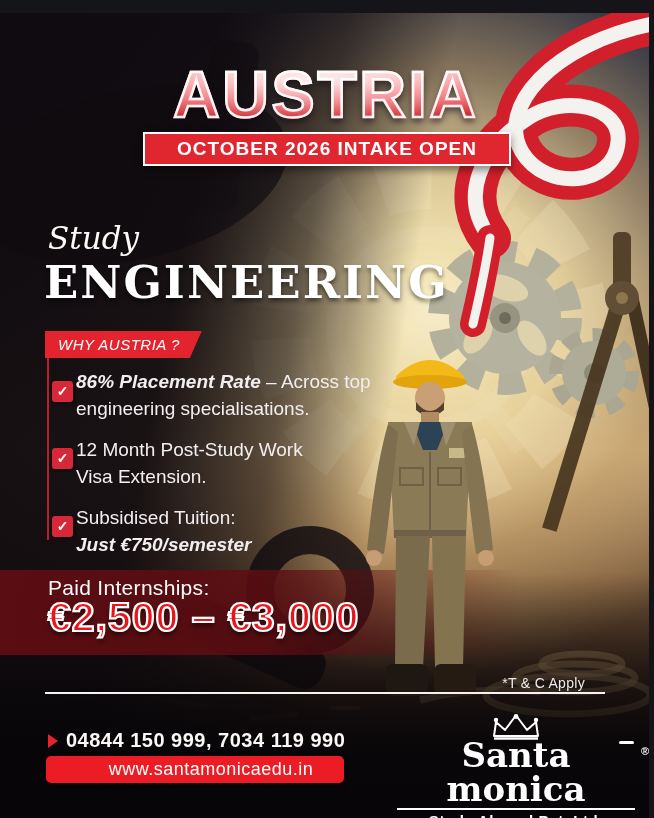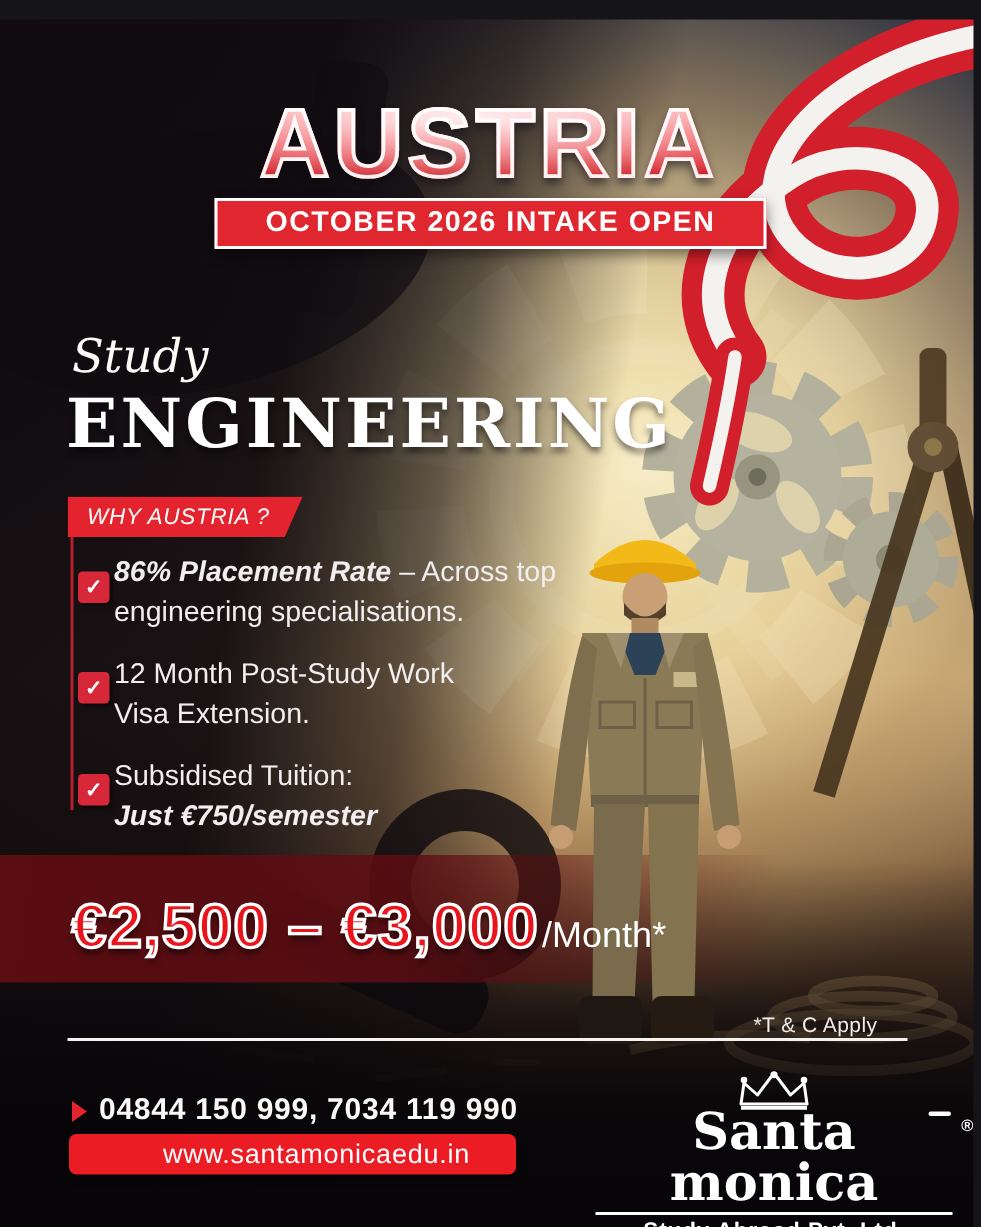--- a/index.html
+++ b/index.html
@@ -202,23 +202,23 @@
   <div class="cl-text" style="top:436px;width:262px">
     <span>12 Month Post-Study Work Visa Extension.</span>
   </div>
 
   <div class="check" style="top:516px">✓</div>
   <div class="cl-text" style="top:504px;width:300px">
     <span class="line">Subsidised Tuition:</span>
     <span class="line hl">Just €750/semester</span>
   </div>
 
+  <div class="txt pi-label">Paid Internships:</div>
   <div class="pi-row">
     <span class="pi-range">€2,500 – €3,000</span>
-    <span class="pi-per">/Month*</span>
   </div>
 
   <div class="txt footnote">*T &amp; C Apply</div>
   <div class="rule"></div>
 
   <div class="phone-row">
     <span class="tri"></span>
     <span class="phone-text">04844 150 999, 7034 119 990</span>
   </div>
   <div class="site-pill">www.santamonicaedu.in</div>

